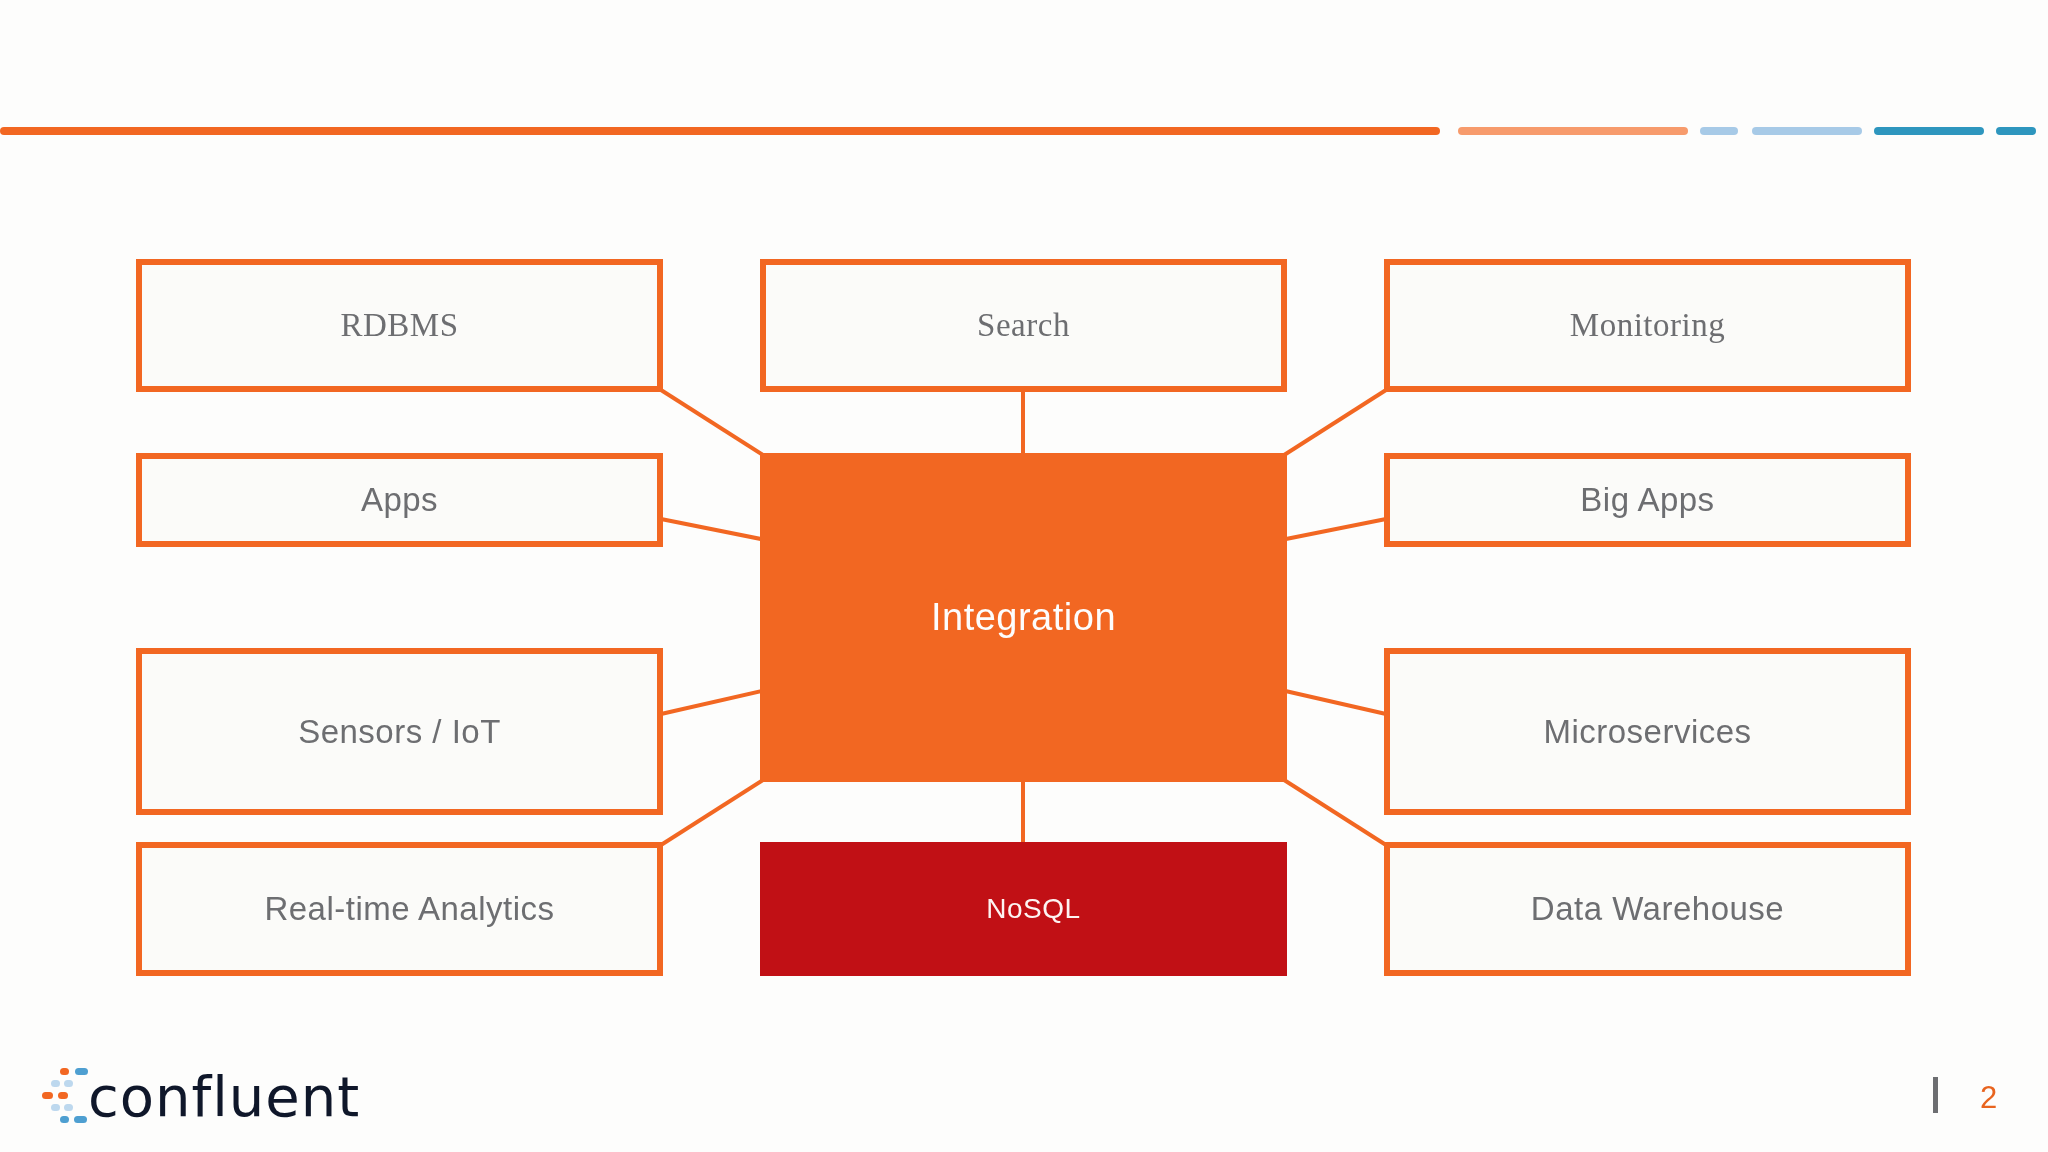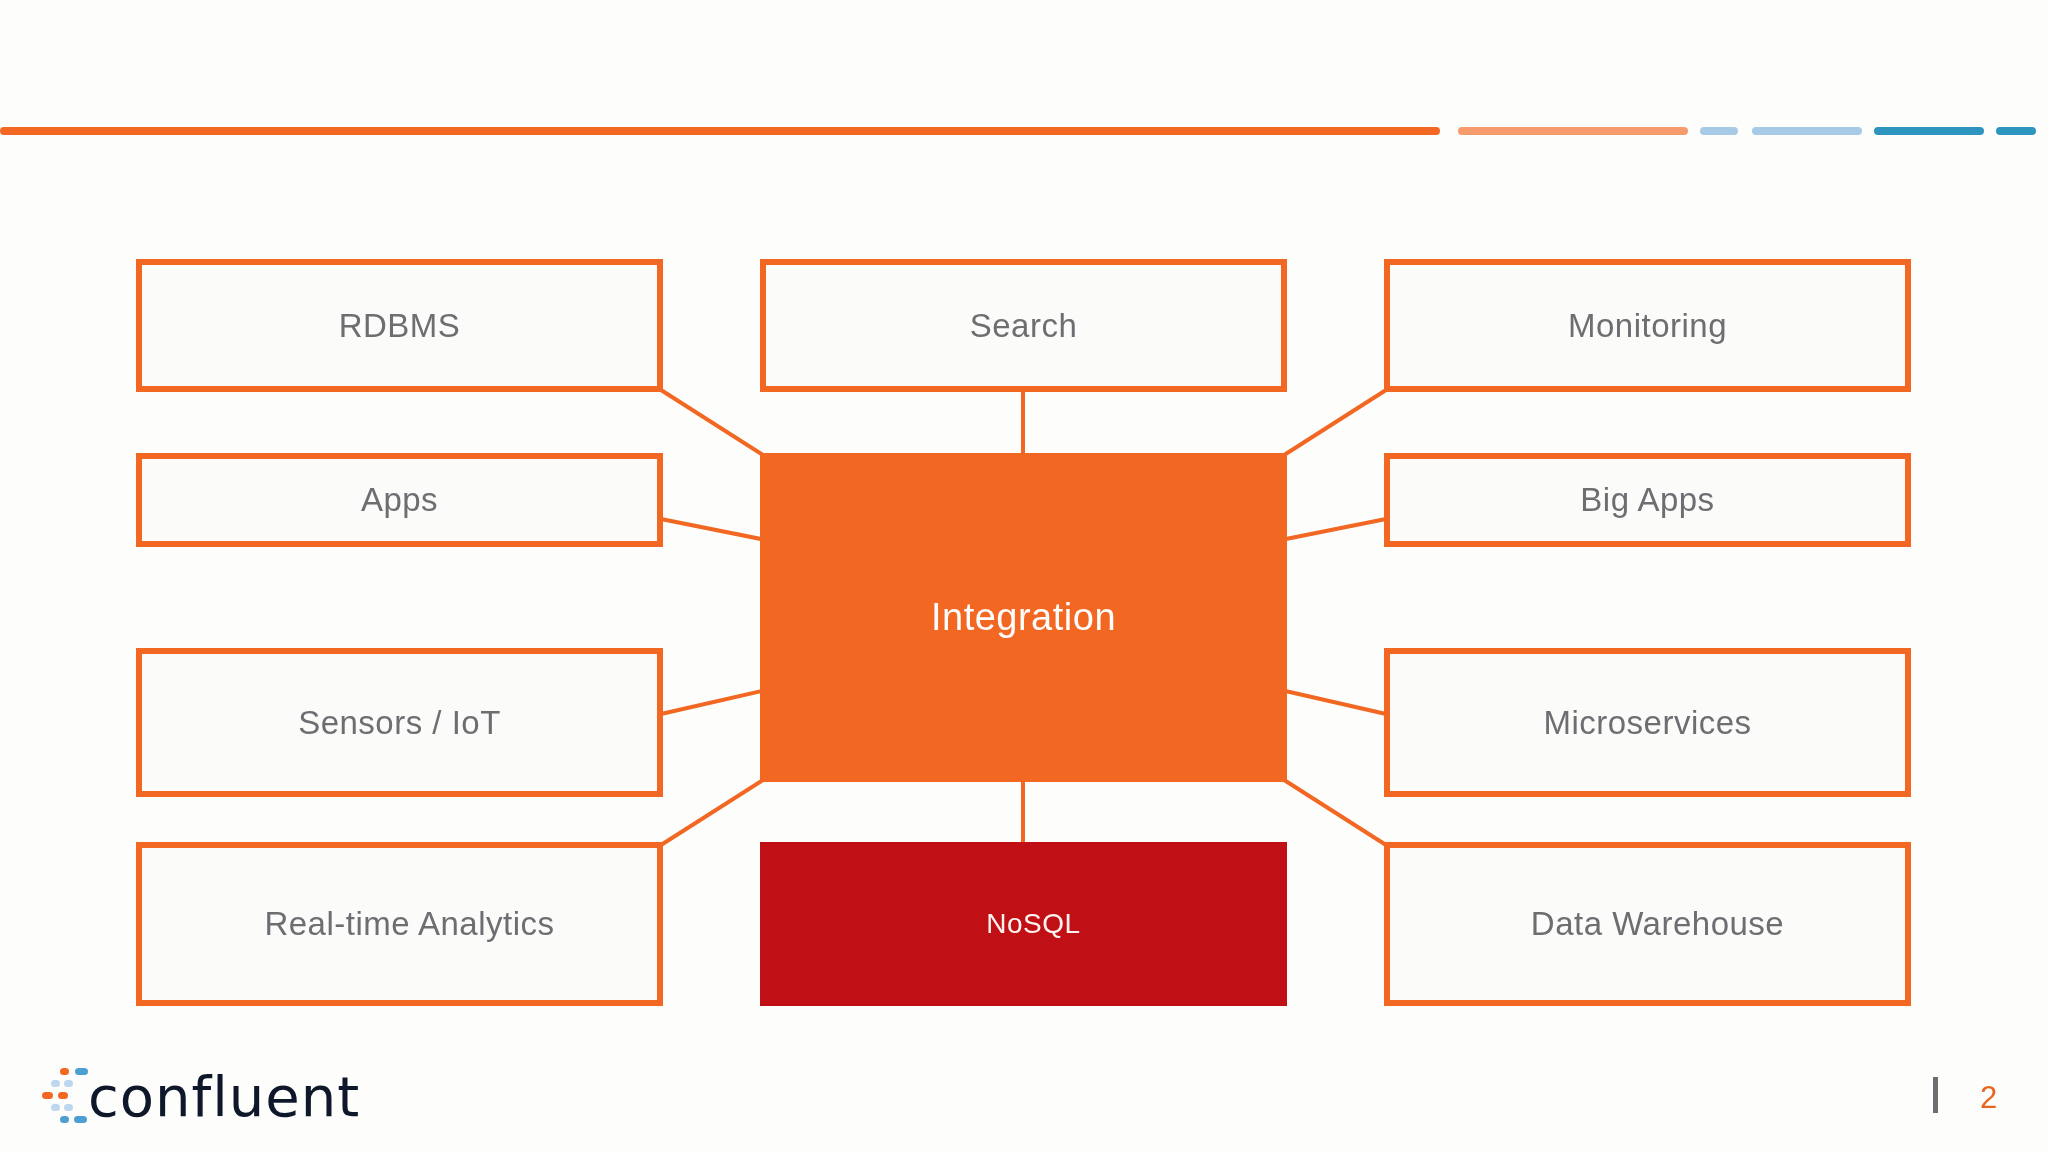--- a/index.html
+++ b/index.html
@@ -43,24 +43,24 @@
   .node.solid{
     background:#f26722;color:#fdfdfd;font-size:38px;letter-spacing:0.5px;
   }
   .node.danger{
     background:#c11015;color:#fdf4f2;font-size:28px;letter-spacing:0.5px;
   }
 
   .col-l{left:136px;width:527px;}
   .col-c{left:760px;width:527px;}
   .col-r{left:1384px;width:527px;}
-  .row-1{top:259px;height:133px;}
+  .row-1{top:259px;height:133px;font-family:Liberation Serif, serif;}
   .row-2{top:453px;height:94px;}
-  .row-3{top:648px;height:149px;}
-  .row-4{top:842px;height:164px;padding-left:20px;}
+  .row-3{top:648px;height:167px;}
+  .row-4{top:842px;height:134px;padding-left:20px;}
   .center-box{top:453px;height:329px;text-align:right;}
 
   
   .logo{position:absolute;left:0;top:1060px;height:70px;}
   .logo-dash{position:absolute;height:7px;border-radius:3.5px;}
   .d-orange{background:#f26722;}
   .d-blue{background:#4e9fd1;}
   .d-light{background:#bdd8ee;}
   .logo-word{
     position:absolute;left:88px;top:1064px;

